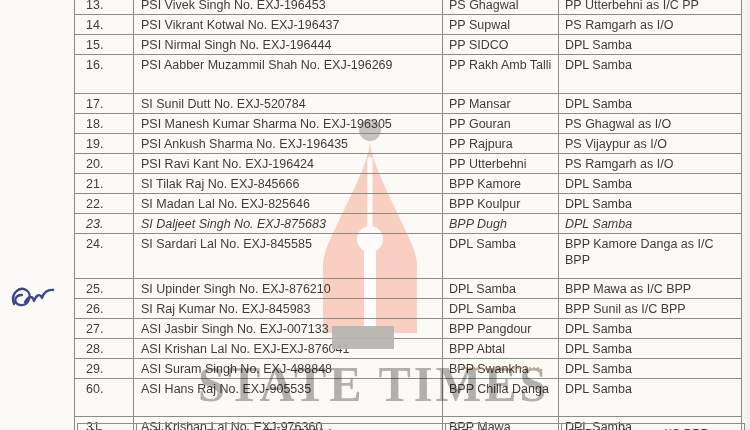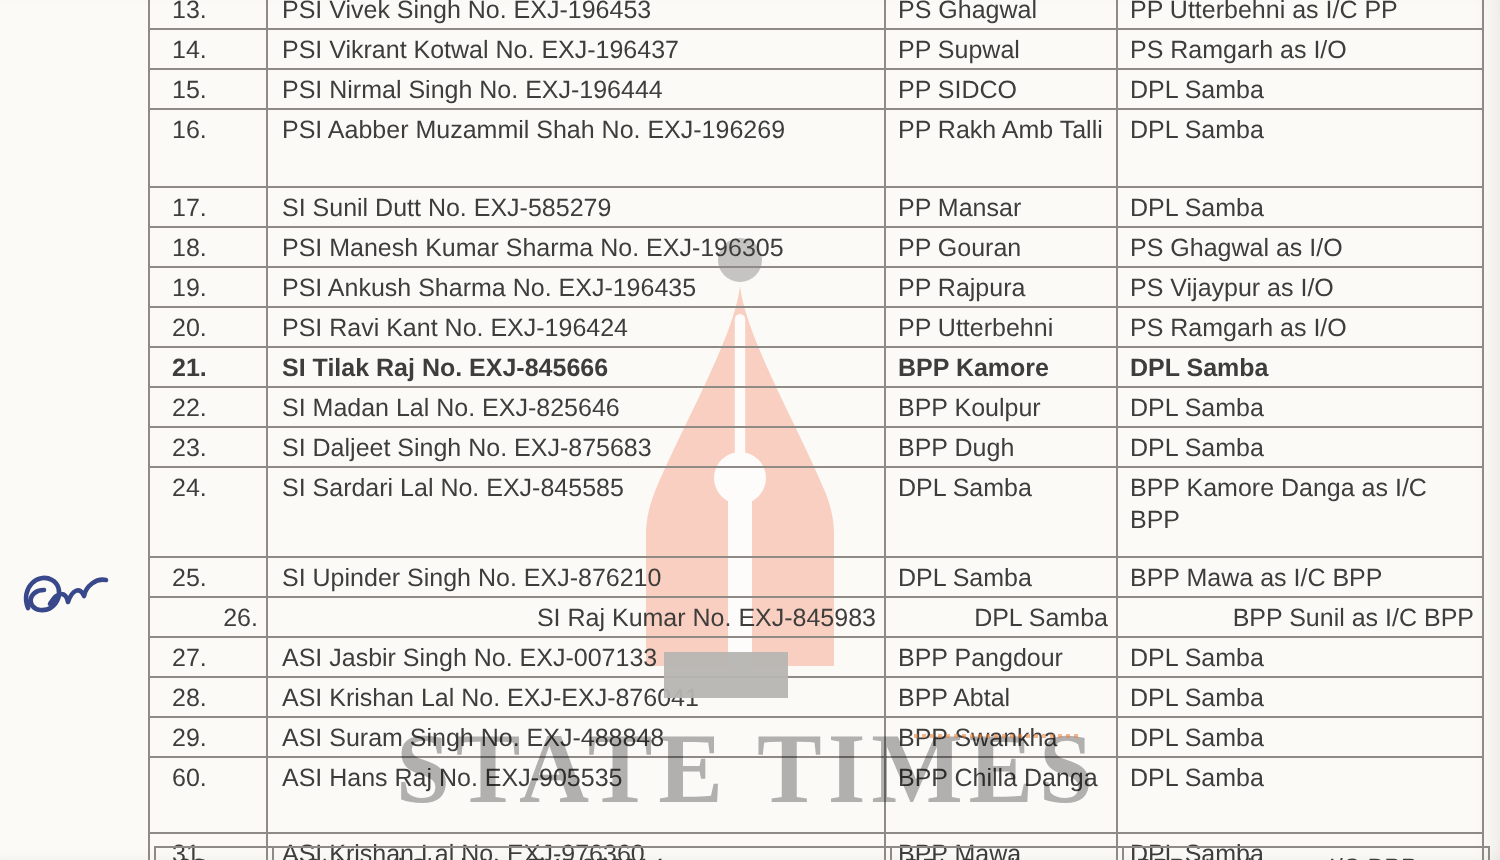--- a/index.html
+++ b/index.html
@@ -36,25 +36,25 @@
   td.c-no{width:43px;padding-left:11px;}
   td.c-name{width:297px;}
   td.c-from{width:105px;padding-left:6px;}
   td.c-to{width:172px;padding-left:6px;}
   
   #main-tbl tr{height:18px;}
   #main-tbl tr:nth-child(1){height:19px;}
   #main-tbl tr:nth-child(4){height:39px;}
   #main-tbl tr:nth-child(6){height:17px;padding-left:12px;}
   #main-tbl tr:nth-child(7){height:17px;}
-  #main-tbl tr:nth-child(9){height:17px;font-weight:bold;}
-  #main-tbl tr:nth-child(11){height:19px;}
+  #main-tbl tr:nth-child(9){height:17px;}
+  #main-tbl tr:nth-child(11){height:19px;font-style:italic;}
   #main-tbl tr:nth-child(12){height:45px;}
   #main-tbl tr:nth-child(13){height:19px;margin-left:40px;}
-  #main-tbl tr:nth-child(14){height:17px;text-align:right;}
+  #main-tbl tr:nth-child(14){height:17px;}
   #main-tbl tr:nth-child(15){height:17px;}
   #main-tbl tr:nth-child(16){height:19px;margin-left:40px;}
   #main-tbl tr:nth-child(17){height:19px;}
   #main-tbl tr:nth-child(18){height:38px;}
   #main-tbl tr:nth-child(19){height:17px;}
   #main-tbl tr:nth-child(20){height:16px;}
   
   #tail-wrap{position:absolute;left:77px;top:423px;width:622px;z-index:1;}
   #tail-tbl{width:621px;}
   #tail-tbl tr{height:30px;}
@@ -108,21 +108,21 @@
 
     <tr>
       <td class="c-no">16.</td>
       <td class="c-name">PSI Aabber Muzammil Shah No. EXJ-196269</td>
       <td class="c-from">PP Rakh Amb Talli</td>
       <td class="c-to">DPL Samba</td>
     </tr>
 
     <tr>
       <td class="c-no">17.</td>
-      <td class="c-name">SI Sunil Dutt No. EXJ-585279</td>
+      <td class="c-name">SI Sunil Dutt No. EXJ-520784</td>
       <td class="c-from">PP Mansar</td>
       <td class="c-to">DPL Samba</td>
     </tr>
 
     <tr>
       <td class="c-no">18.</td>
       <td class="c-name">PSI Manesh Kumar Sharma No. EXJ-196305</td>
       <td class="c-from">PP Gouran</td>
       <td class="c-to">PS Ghagwal as I/O</td>
     </tr>

